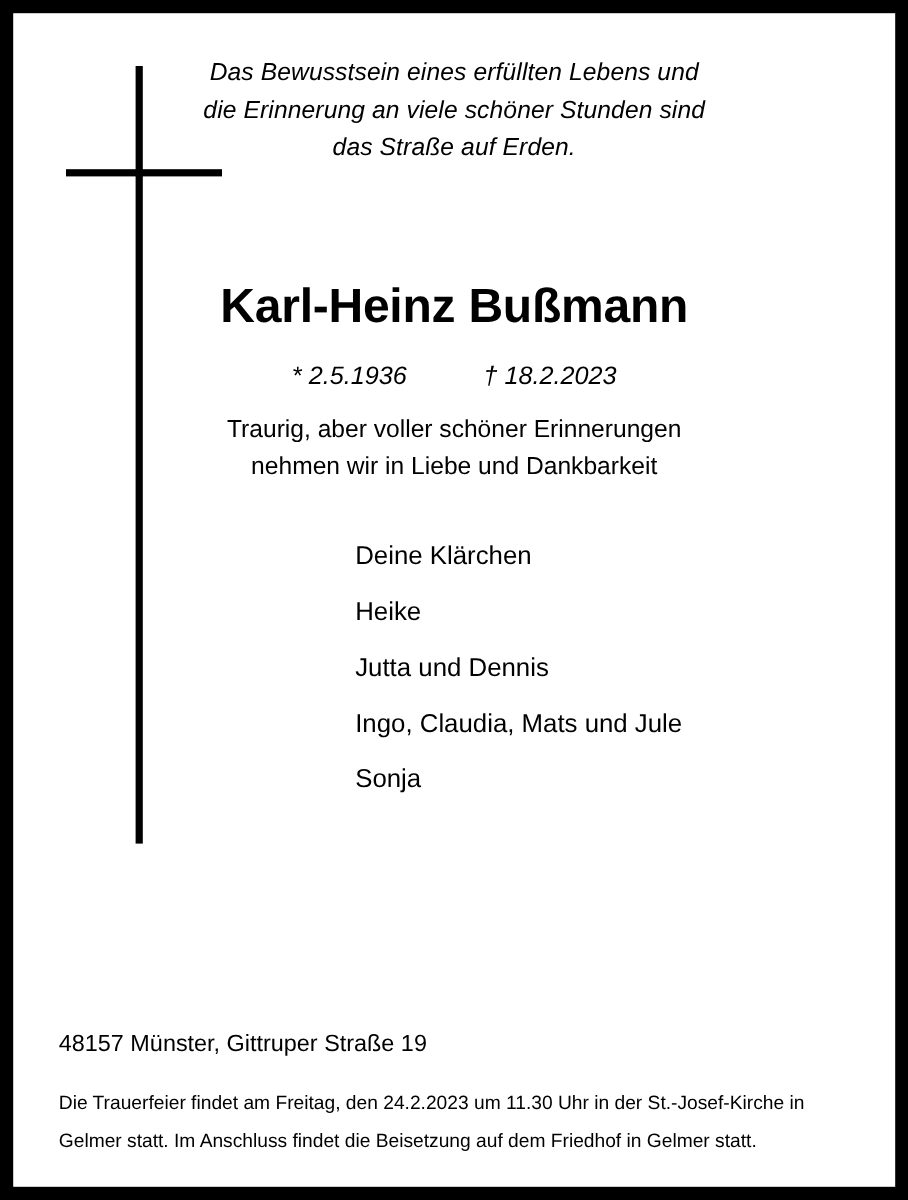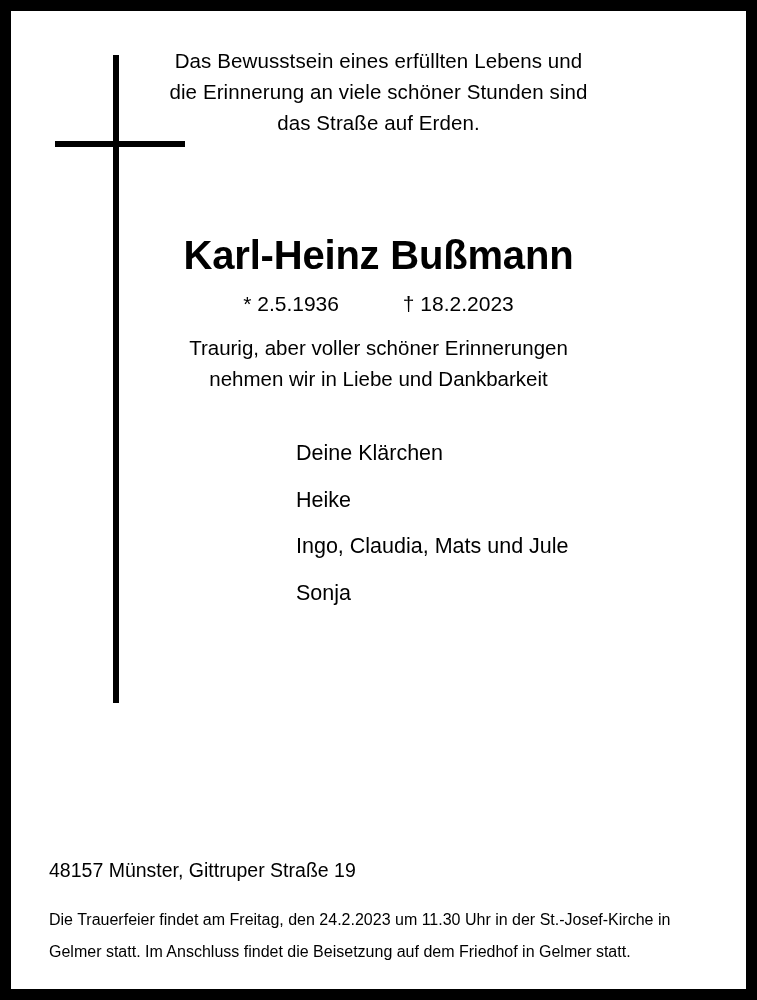--- a/index.html
+++ b/index.html
@@ -61,33 +61,35 @@
     width: 100%;
     box-sizing: border-box;
     padding: 30px 38px 0 38px;
   }
   .epitaph {
     text-align: center;
     font-size: 20.5px;
     line-height: 31px;
     letter-spacing: 0.1px;
     margin: 4px 0 0 0;
+    font-style: italic;
   }
   .epitaph div { white-space: nowrap; }
   .name {
     text-align: center;
     font-size: 40px;
     font-weight: bold;
     letter-spacing: -0.2px;
     margin-top: 95px;
   }
   .dates {
     text-align: center;
     font-size: 21px;
-    margin-top: 14px;
+    margin-top: 24px;
+    font-style: italic;
   }
   .dates .birth { display: inline-block; }
   .dates .death { display: inline-block; margin-left: 58px; }
   .message {
     text-align: center;
     font-size: 20.5px;
     line-height: 31px;
     margin-top: 16px;
   }
   .message div { white-space: nowrap; }
@@ -141,20 +143,21 @@
       </div>
 
       <div class="message">
         <div>Traurig, aber voller schöner Erinnerungen</div>
         <div>nehmen wir in Liebe und Dankbarkeit</div>
       </div>
 
       <div class="mourners">
         <div>Deine Klärchen</div>
         <div>Heike</div>
+        <div>Jutta und Dennis</div>
         <div>Ingo, Claudia, Mats und Jule</div>
         <div>Sonja</div>
       </div>
 
     </div>
 
     <div class="footer">
       <div class="address">48157 Münster, Gittruper Straße 19</div>
       <div class="service">Die Trauerfeier findet am Freitag, den 24.2.2023 um 11.30 Uhr in der St.-Josef-Kirche in Gelmer statt. Im Anschluss findet die Beisetzung auf dem Friedhof in Gelmer statt.</div>
     </div>

